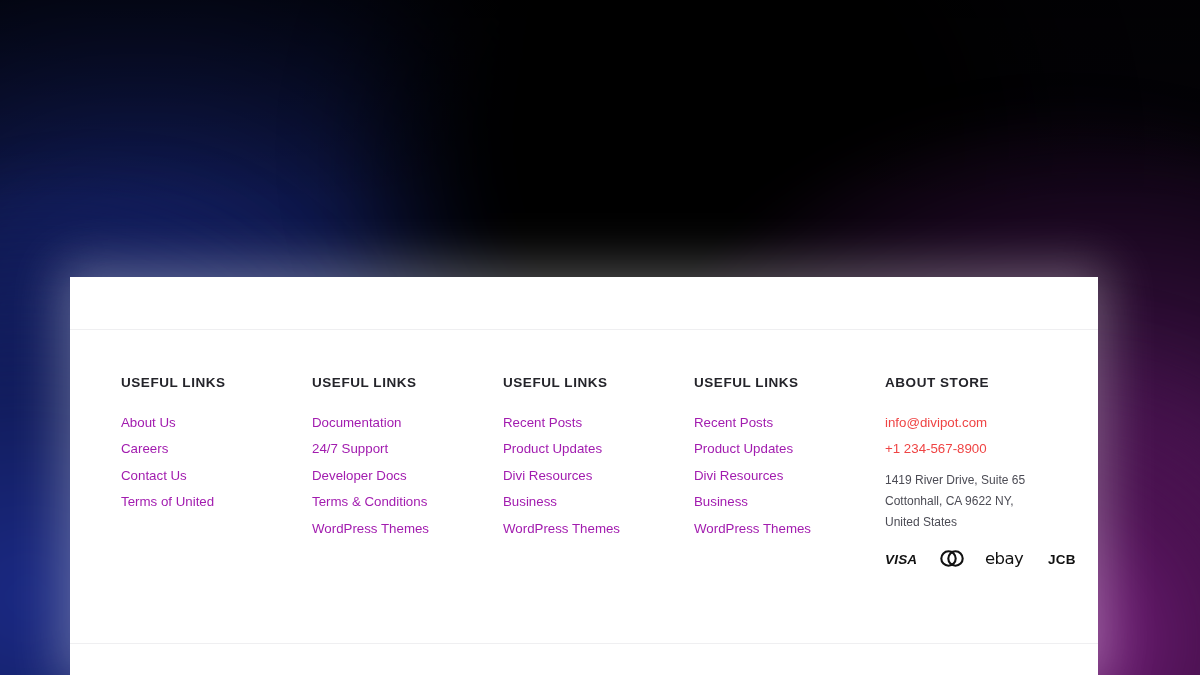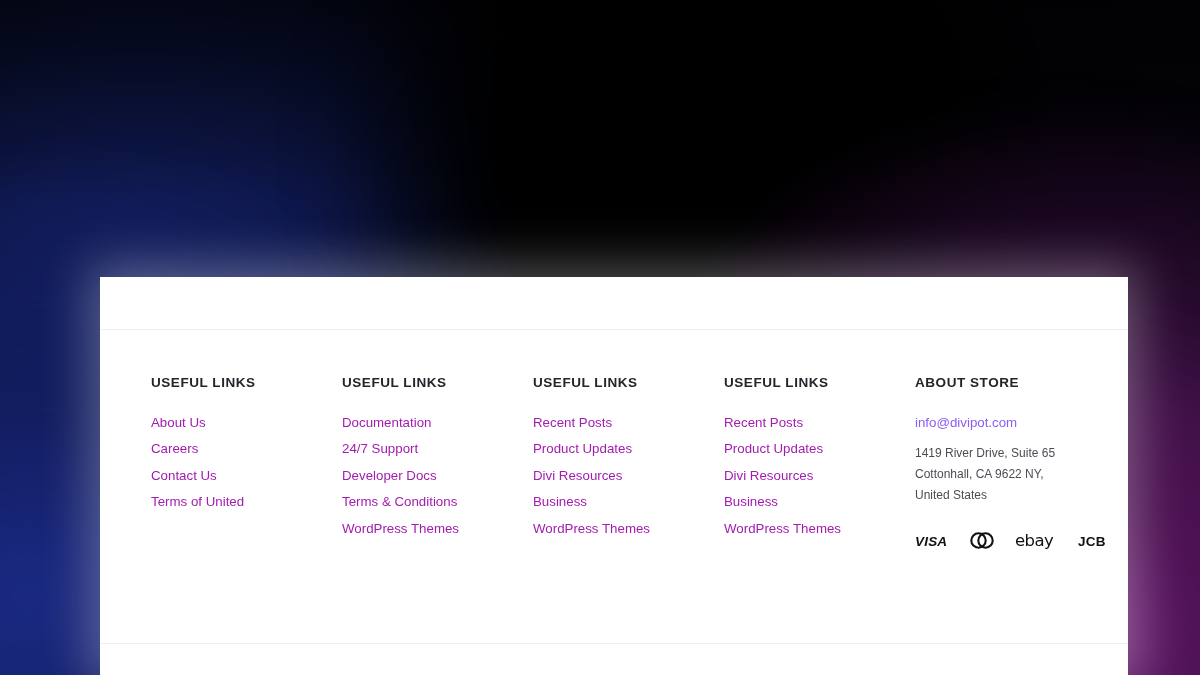--- a/index.html
+++ b/index.html
@@ -39,21 +39,21 @@
     filter:blur(30px);
   }
   #vignette {
     position:absolute; inset:0;
     background:linear-gradient(180deg, rgba(0,0,0,.55) 0%, rgba(0,0,0,0) 30%);
   }
 
   
   #footer-card {
     position:absolute;
-    left:100px; top:277px; width:1028px; height:398px;
+    left:70px; top:277px; width:1028px; height:398px;
     background:#fff;
     box-shadow:0 -2px 46px 10px rgba(255,255,255,.30);
   }
 
   #footer-top-strip { height:53px; border-bottom:1px solid #efeff1; }
 
   #footer-columns {
     display:flex;
     padding:45px 51px 0 51px;
     height:313px;
@@ -75,38 +75,38 @@
     display:block;
     font-size:13.3px;
     color:#a21caf;
     text-decoration:none;
     line-height:26.4px;
     white-space:nowrap;
   }
 
   .about-line {
     font-size:13.3px;
-    color:#8b5cf6;
+    color:#ef4444;
     line-height:26.4px;
     text-decoration:none;
     display:block;
     white-space:nowrap;
   }
   .about-address {
     font-size:12px;
     color:#4c4c55;
     line-height:21px;
     margin-top:7px;
     max-width:166px;
   }
   #payment-icons {
     display:flex;
     align-items:center;
     gap:20px;
-    margin-top:26px;
+    margin-top:17px;
   }
   .pay { display:block; }
 
   
   #footer-bottom {
     border-top:1px solid #efeff1;
     height:85px;
     display:flex;
     align-items:center;
     justify-content:space-between;
@@ -208,20 +208,21 @@
           </li>
         <li>
             <a href="#">WordPress Themes</a>
           </li>
       </ul>
     </div>
 
     <div class="col about">
       <div class="col-title">ABOUT STORE</div>
       <a href="#" class="about-line">info@divipot.com</a>
+      <a href="#" class="about-line">+1 234-567-8900</a>
       <div class="about-address">1419 River Drive, Suite 65 Cottonhall, CA 9622 NY, United States</div>
 
       <div id="payment-icons">
 
         <svg class="pay" width="34" height="15" viewBox="0 0 34 15">
           <text x="0" y="12.5" font-family="Liberation Sans, sans-serif" font-size="13.5" font-weight="bold" font-style="italic" fill="#111" letter-spacing="0.2">VISA</text>
         </svg>
 
         <svg class="pay" width="26" height="17" viewBox="0 0 26 17">
           <circle cx="9.5" cy="8.5" r="7.2" fill="none" stroke="#111" stroke-width="2.1"></circle>

